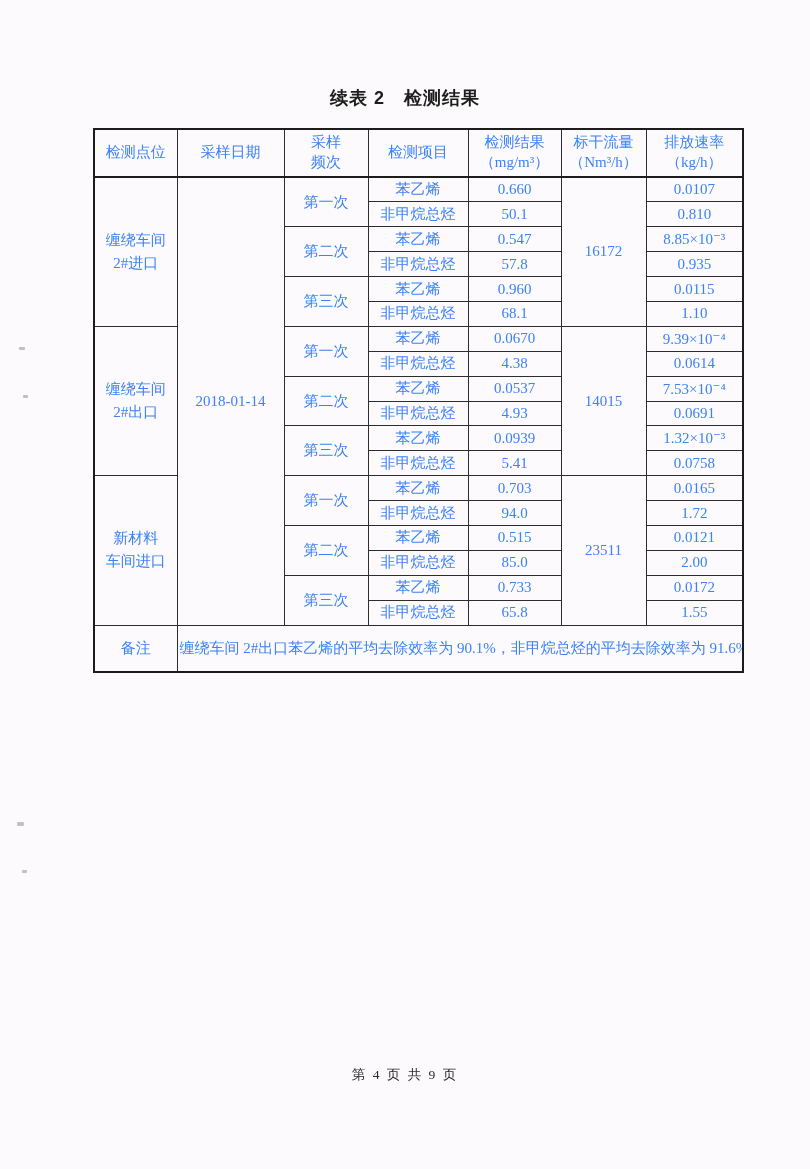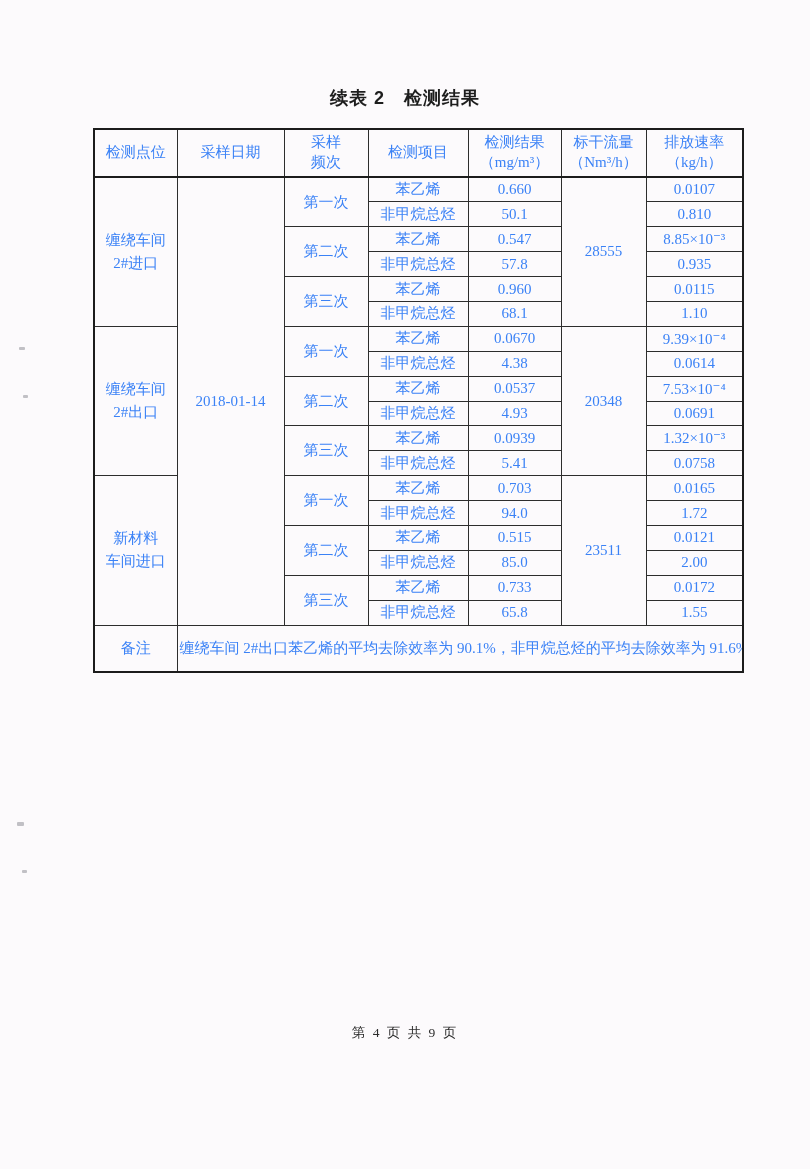--- a/index.html
+++ b/index.html
@@ -63,21 +63,21 @@
   tr.remark-row { height: 47px; }
   td.remark {
     white-space: normal;
     text-align: center;
     line-height: 1.55;
     padding: 1px 6px;
     margin-left: 11px;
   }
   .doc-footer {
     position: absolute;
-    top: 1024px; left: 0; width: 810px;
+    top: 1066px; left: 0; width: 810px;
     text-align: center;
     font-size: 13.5px;
     letter-spacing: 2px;
     color: #2c2c2c;
   }
   .speck {
     position: absolute;
     background: #8f8f98;
     opacity: 0.55;
     border-radius: 1px;
@@ -136,21 +136,21 @@
 
         <tr class="dr">
           <td class="loc" rowspan="6">
             <span class="l1">缠绕车间</span>
             <span class="l1">2#进口</span>
           </td>
           <td class="date" rowspan="18">2018-01-14</td>
           <td class="freq" rowspan="2">第一次</td>
           <td>苯乙烯</td>
           <td>0.660</td>
-          <td class="flow" rowspan="6">28555</td>
+          <td class="flow" rowspan="6">16172</td>
           <td>0.0107</td>
         </tr>
         <tr class="dr">
           <td>非甲烷总烃</td>
           <td>50.1</td>
           <td>0.810</td>
         </tr>
         <tr class="dr">
           <td class="freq" rowspan="2">第二次</td>
           <td>苯乙烯</td>
@@ -175,21 +175,21 @@
         </tr>
 
         <tr class="dr">
           <td class="loc" rowspan="6">
             <span class="l1">缠绕车间</span>
             <span class="l1">2#出口</span>
           </td>
           <td class="freq" rowspan="2">第一次</td>
           <td>苯乙烯</td>
           <td>0.0670</td>
-          <td class="flow" rowspan="6">20348</td>
+          <td class="flow" rowspan="6">14015</td>
           <td>9.39×10⁻⁴</td>
         </tr>
         <tr class="dr">
           <td>非甲烷总烃</td>
           <td>4.38</td>
           <td>0.0614</td>
         </tr>
         <tr class="dr">
           <td class="freq" rowspan="2">第二次</td>
           <td>苯乙烯</td>

